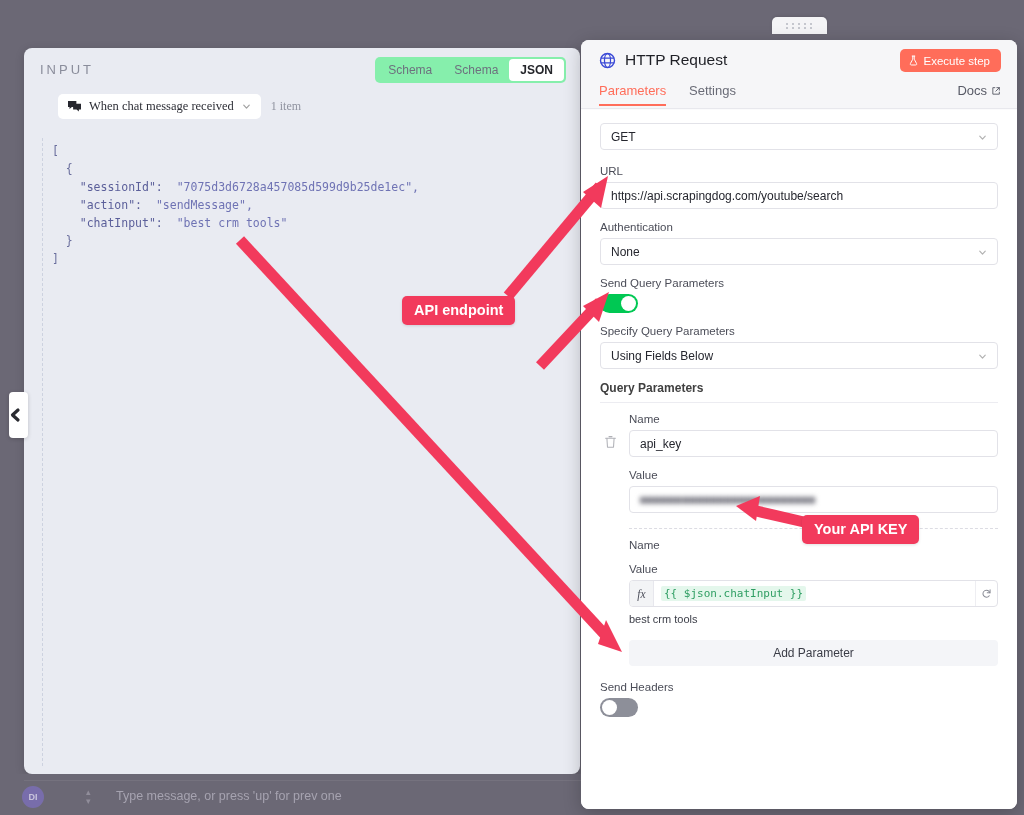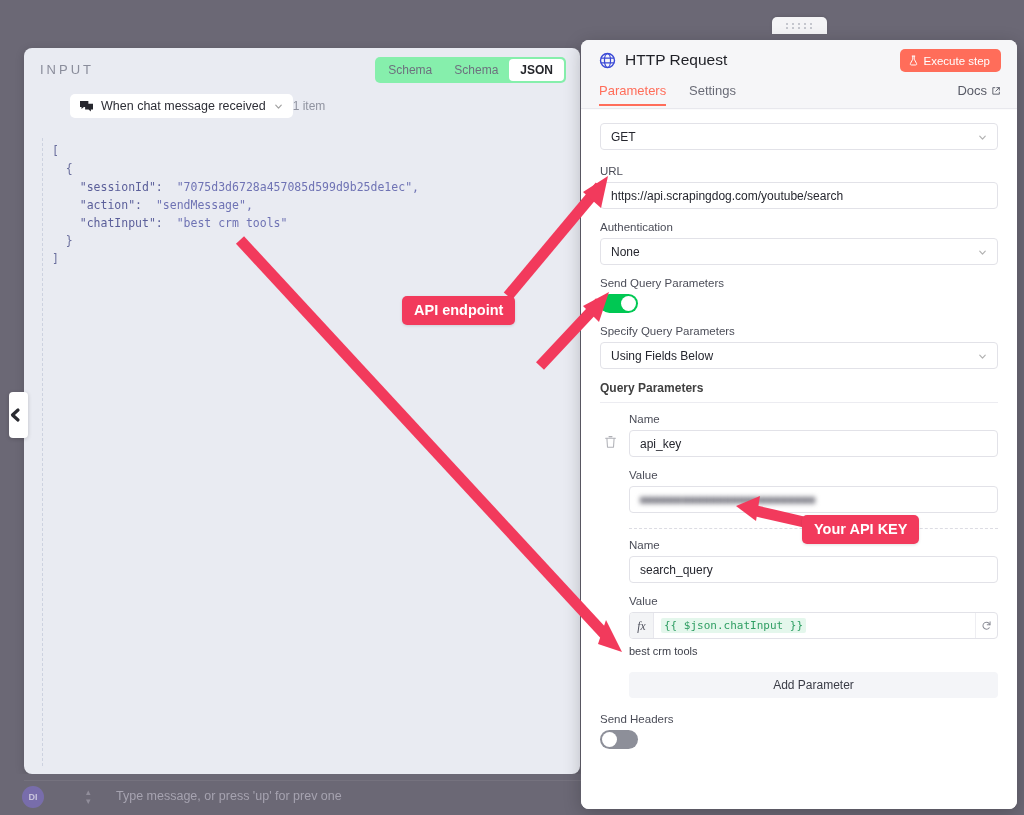--- a/index.html
+++ b/index.html
@@ -62,21 +62,21 @@
   }
   .seg-btn {
     font-size: 12px; color: #6d707e;
     padding: 0 11px; height: 22px; line-height: 22px;
     border-radius: 4px; cursor: pointer; white-space: nowrap;
   }
   .seg-btn.active { background: #fff; color: #25262b; font-weight: 700; }
 
   .src-row {
     position: absolute; left: 0; top: 46px; width: 100%;
-    display: flex; align-items: center; gap: 0; padding-left: 46px;
+    display: flex; align-items: center; gap: 10px; padding-left: 34px; font-family: Liberation Serif, serif;
   }
   .src-pill {
     display: flex; align-items: center; gap: 7px;
     background: #fff; border-radius: 5px;
     padding: 5px 9px 5px 9px; font-size: 12.5px; color: #2d2e36;
     cursor: pointer;
   }
   .chat-icon { width: 15px; height: 13px; display:block; }
   .chev { width: 11px; height: 11px; display:block; opacity:.55; }
   .item-count { font-size: 12px; color: #9093a0; }
@@ -453,23 +453,20 @@
         <label class="fld-label gap-m" style="display:block">Value</label>
         <div class="blur-val">
           <span class="blur-text">■■■■■■■■■■■■■■■■■■■■■■■■■</span>
         </div>
       </div>
 
       <div class="dashed-sep"></div>
 
       <div class="param-block">
         <label class="fld-label">Name</label>
-        <div class="textinput">
-          <span>search_query</span>
-        </div>
         <label class="fld-label gap-m" style="display:block">Value</label>
         <div class="expr-wrap">
           <span class="fx-btn">fx</span>
           <span class="expr-val">
             <span class="expr-chip">{{ $json.chatInput }}</span>
           </span>
           <span class="refresh-btn">
             <svg width="11" height="11" viewBox="0 0 12 12">
               <path d="M9.6 5.2A3.8 3.8 0 1 0 9 8.4" fill="none" stroke="#8a8c96" stroke-width="1.1" stroke-linecap="round"></path>
               <path d="M9.9 1.9v3.2H6.8" fill="none" stroke="#8a8c96" stroke-width="1.1" stroke-linecap="round" stroke-linejoin="round"></path>

